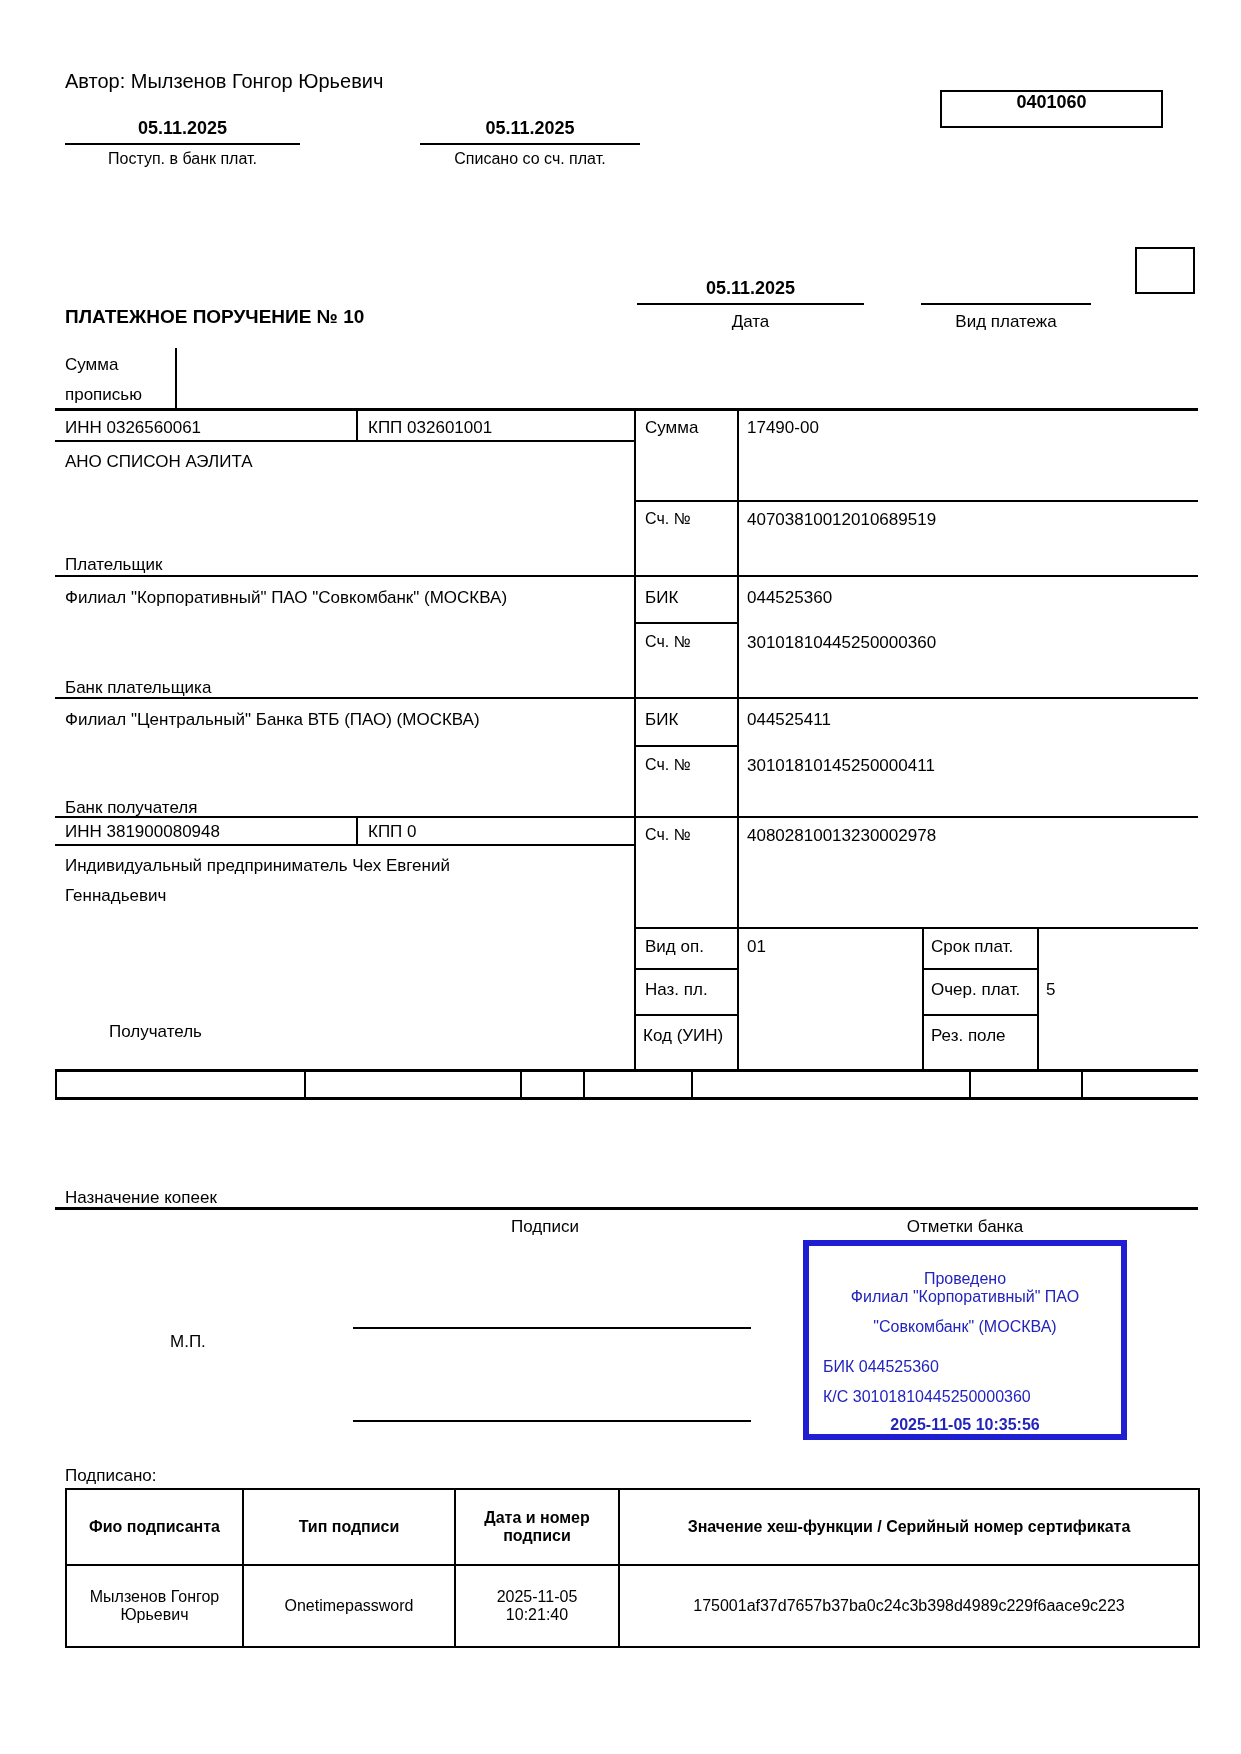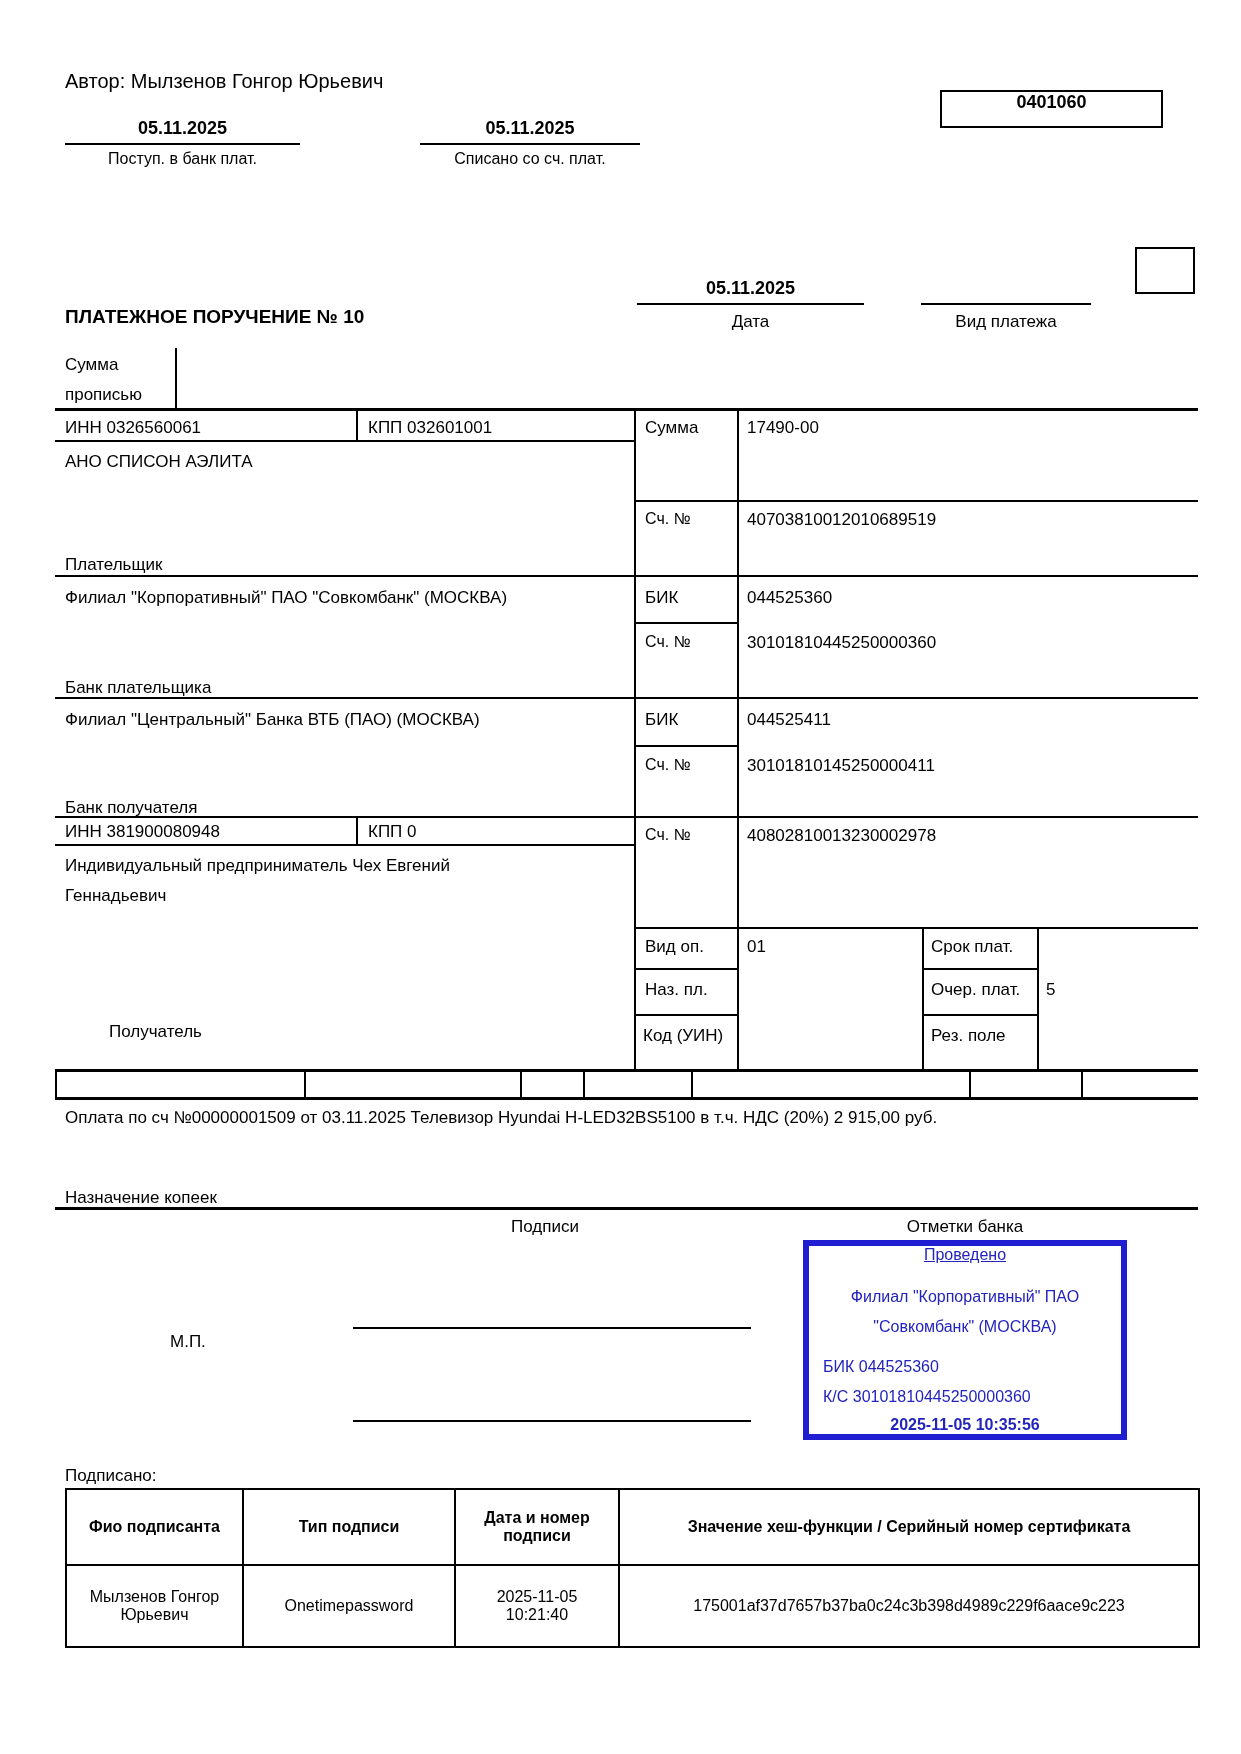--- a/index.html
+++ b/index.html
@@ -124,29 +124,28 @@
   <div class="hl3" style="left:55px;top:1069px;width:1143px;"></div>
   <div class="hl3" style="left:55px;top:1097px;width:1143px;"></div>
   <div class="vl" style="left:55px;top:1069px;height:28px;"></div>
   <div class="vl" style="left:304px;top:1069px;height:28px;"></div>
   <div class="vl" style="left:520px;top:1069px;height:28px;"></div>
   <div class="vl" style="left:583px;top:1069px;height:28px;"></div>
   <div class="vl" style="left:691px;top:1069px;height:28px;"></div>
   <div class="vl" style="left:969px;top:1069px;height:28px;"></div>
   <div class="vl" style="left:1081px;top:1069px;height:28px;"></div>
 
-  <div class="t" style="left:65px;top:1108px;">Оплата по сч №00000001509 от 03.11.2025 Телевизор Hyundai H-LED32BS5100 в т.ч. НДС (20%) 2 915,00 руб.</div>
   <div class="t" style="left:65px;top:1188px;">Назначение копеек</div>
   <div class="hl3" style="left:55px;top:1207px;width:1143px;"></div>
 
   <div class="t c" style="left:400px;top:1217px;width:290px;">Подписи</div>
   <div class="t c" style="left:803px;top:1217px;width:324px;">Отметки банка</div>
 
   <div id="stamp" style="border-color: rgb(31, 31, 209); color: rgb(35, 35, 189);">
-    <div class="sline" style="top:0;text-decoration:underline;">Проведено</div>
+    <div class="sline" style="top:24px;">Проведено</div>
     <div class="sline" style="top:42px;">Филиал "Корпоративный" ПАО</div>
     <div class="sline" style="top:72px;">"Совкомбанк" (МОСКВА)</div>
     <div class="sleft" style="top:112px;">БИК 044525360</div>
     <div class="sleft" style="top:142px;">К/С 30101810445250000360</div>
     <div class="sline b" style="top:170px;">2025-11-05 10:35:56</div>
   </div>
 
   <div class="t" style="left:170px;top:1332px;">М.П.</div>
   <div class="hl" style="left:353px;top:1327px;width:398px;"></div>
   <div class="hl" style="left:353px;top:1420px;width:398px;"></div>

